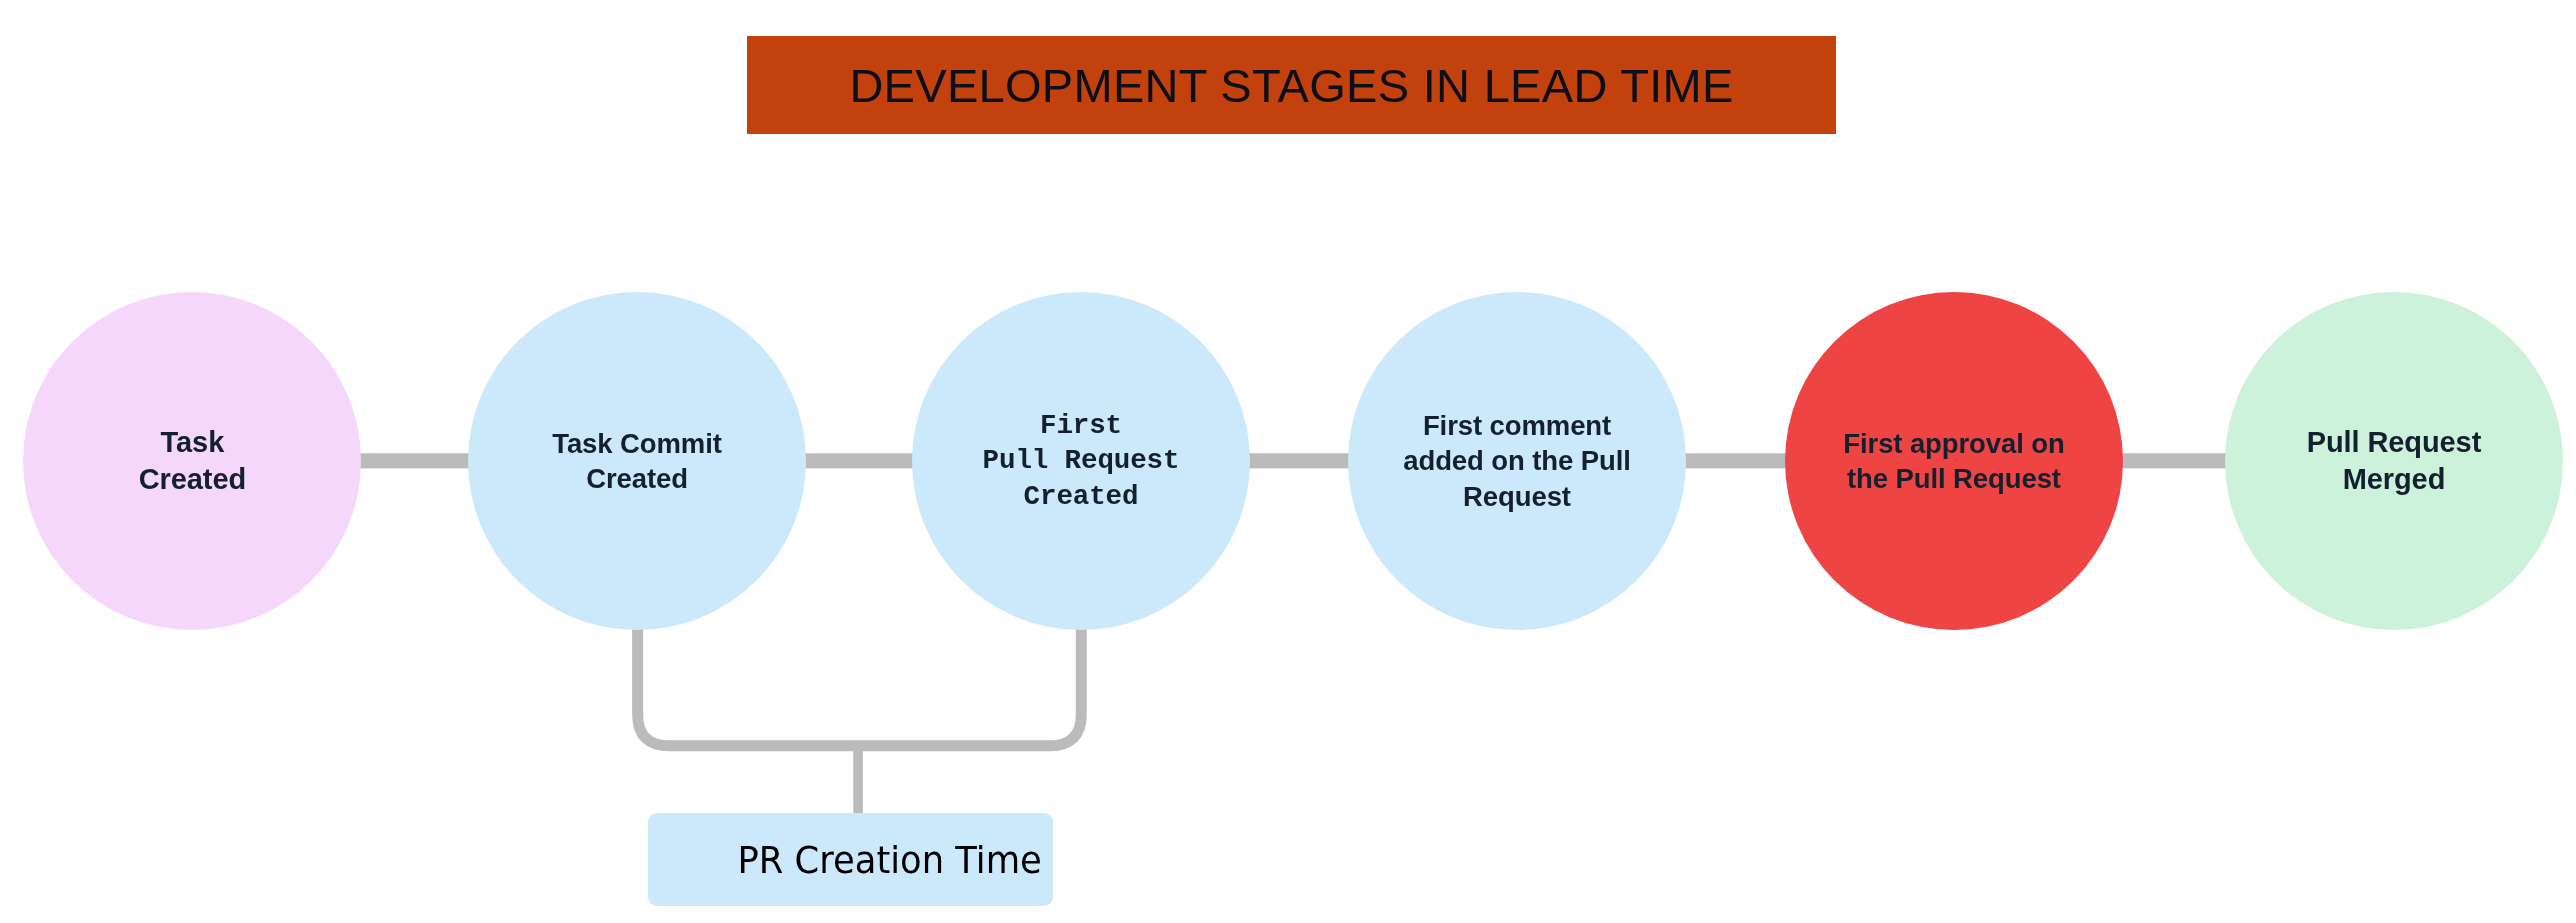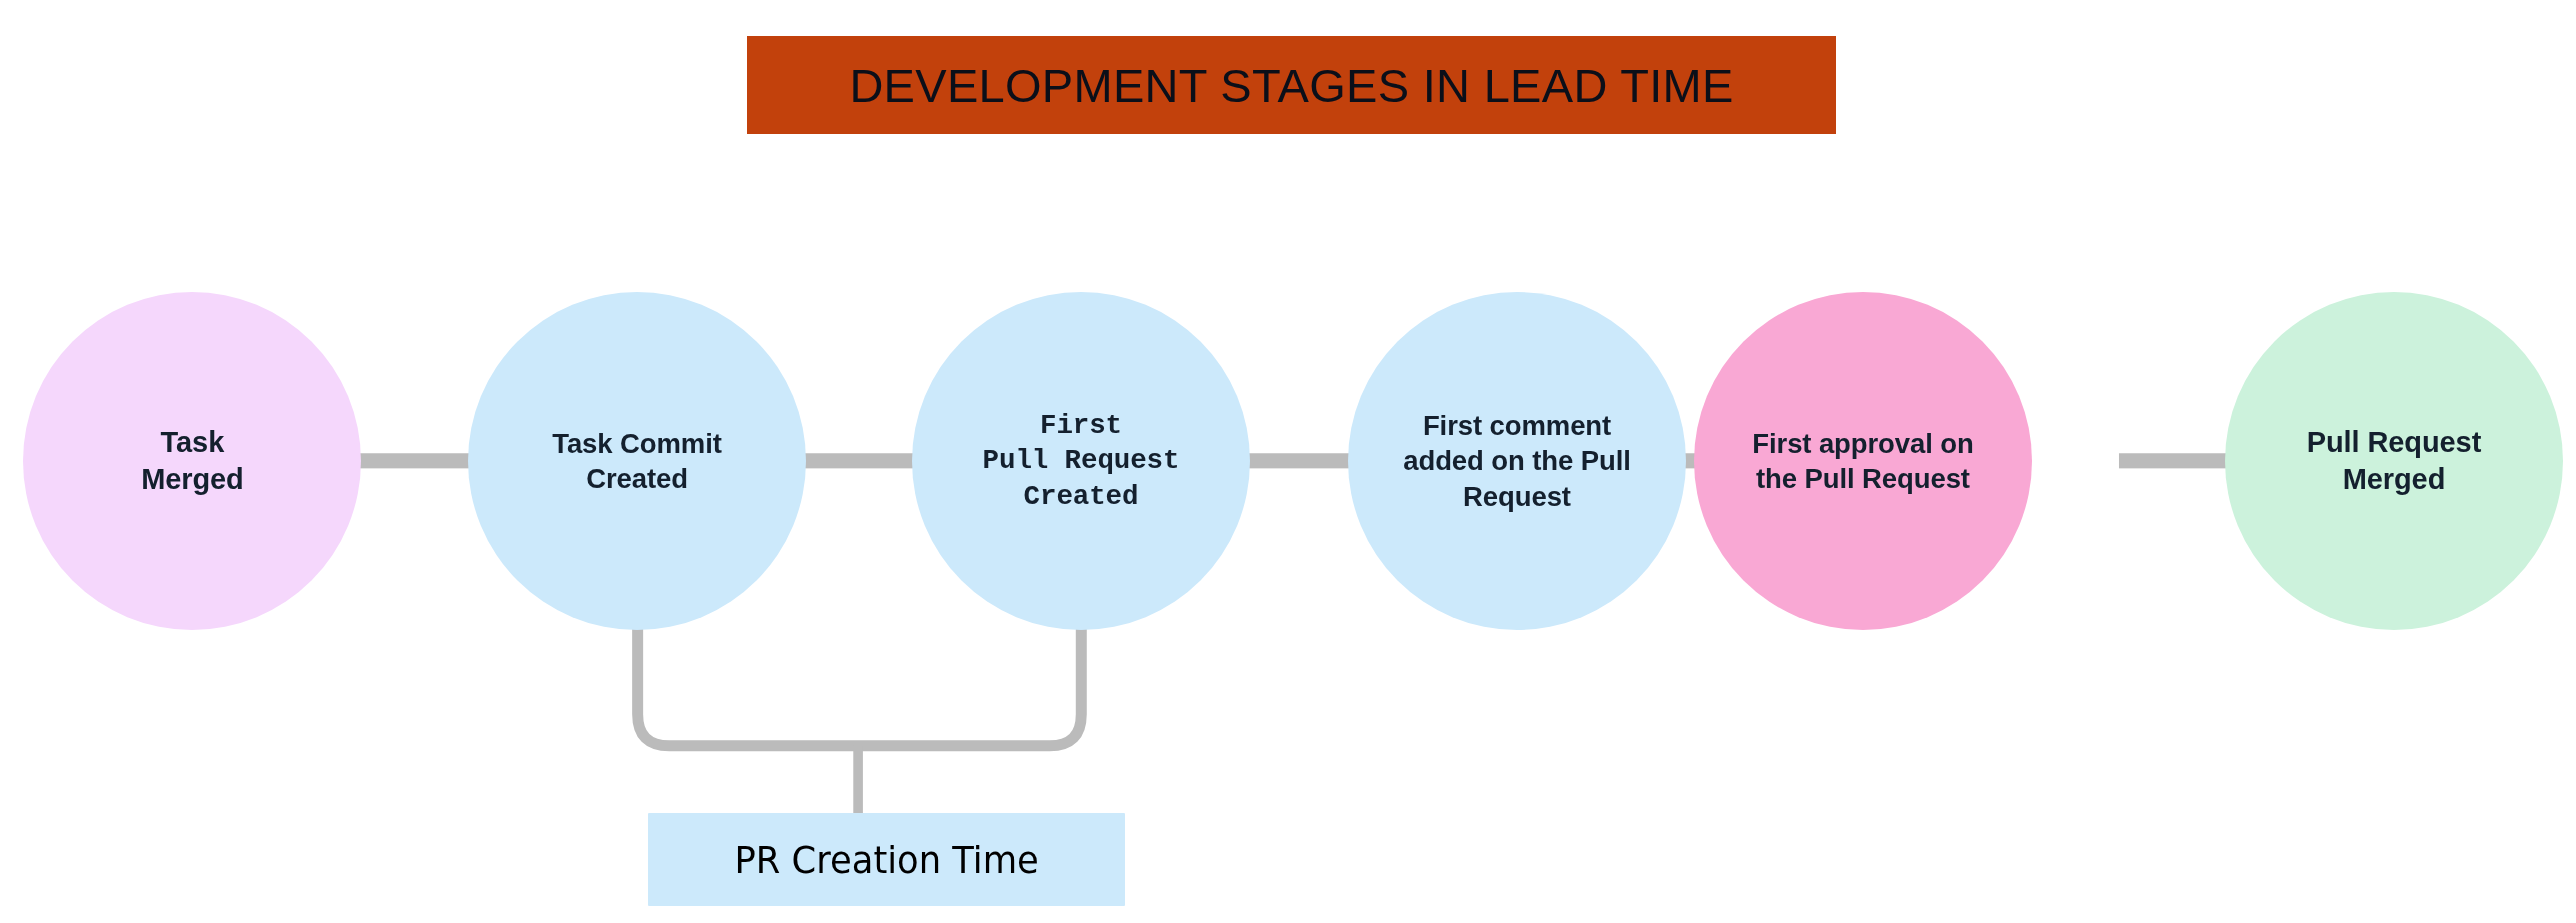--- a/index.html
+++ b/index.html
@@ -72,42 +72,42 @@
     color: #14202e;
     text-align: center;
     white-space: pre-line;
     width: 385px;
     letter-spacing: -0.1px;
   }
   .stage-node.n0 { left: 23.4px;   background: #f5d7fc; }
   .stage-node.n1 { left: 468px;  background: #cce9fb; }
   .stage-node.n2 { left: 912px; background: #cce9fb; }
   .stage-node.n3 { left: 1348px; background: #cce9fb; }
-  .stage-node.n4 { left: 1694px; background: #f9a8d4; }
+  .stage-node.n4 { left: 1785px; background: #ef4444; }
   .stage-node.n5 { left: 2225px; background: #ccf2dc; }
 
   .stage-node.n0 .stage-label { width: 289px; font-size: 29px; }
   .stage-node.n1 .stage-label { width: 316px; }
   .stage-node.n2 .stage-label { width: 295px; font-family: Liberation Mono, monospace; }
   .stage-node.n3 .stage-label { width: 357px; }
   .stage-node.n4 .stage-label { width: 357px; }
   .stage-node.n5 .stage-label { width: 295px; font-size: 29px; }
 
   
   #measure-box {
     position: absolute;
     left: 648px;
     top: 813px;
-    width: 477px;
+    width: 405px;
     height: 93px;
     background: #cce9fb;
-    border-radius: 1px;
+    border-radius: 9px;
     display: flex;
     align-items: center;
-    justify-content: center;
+    justify-content: flex-end;
     box-sizing: border-box;
   }
   #measure-label {
     font-family: "DejaVu Sans", "Liberation Sans", sans-serif;
     font-size: 38px;
     font-weight: 400;
     color: #000000;
     white-space: nowrap;
     line-height: 1;
     transform: scaleX(0.93);
@@ -130,21 +130,21 @@
     <rect x="2448" y="660" width="158" height="22" fill="#bbbbbb"></rect>
     <rect x="3085" y="660" width="160" height="22" fill="#bbbbbb"></rect>
 
     <path d="M 928 912 L 928 1040 Q 928 1086 974 1086 L 1528 1086 Q 1574 1086 1574 1040 L 1574 912" fill="none" stroke="#bbbbbb" stroke-width="16" stroke-linecap="butt"></path>
 
     <rect x="1242" y="1086" width="14" height="100" fill="#bbbbbb"></rect>
   </svg>
 
   <div class="stage-node n0">
     <span class="stage-label">Task
-Merged</span>
+Created</span>
   </div>
 
   <div class="stage-node n1">
     <span class="stage-label">Task Commit
 Created</span>
   </div>
 
   <div class="stage-node n2">
     <span class="stage-label">First
 Pull Request

